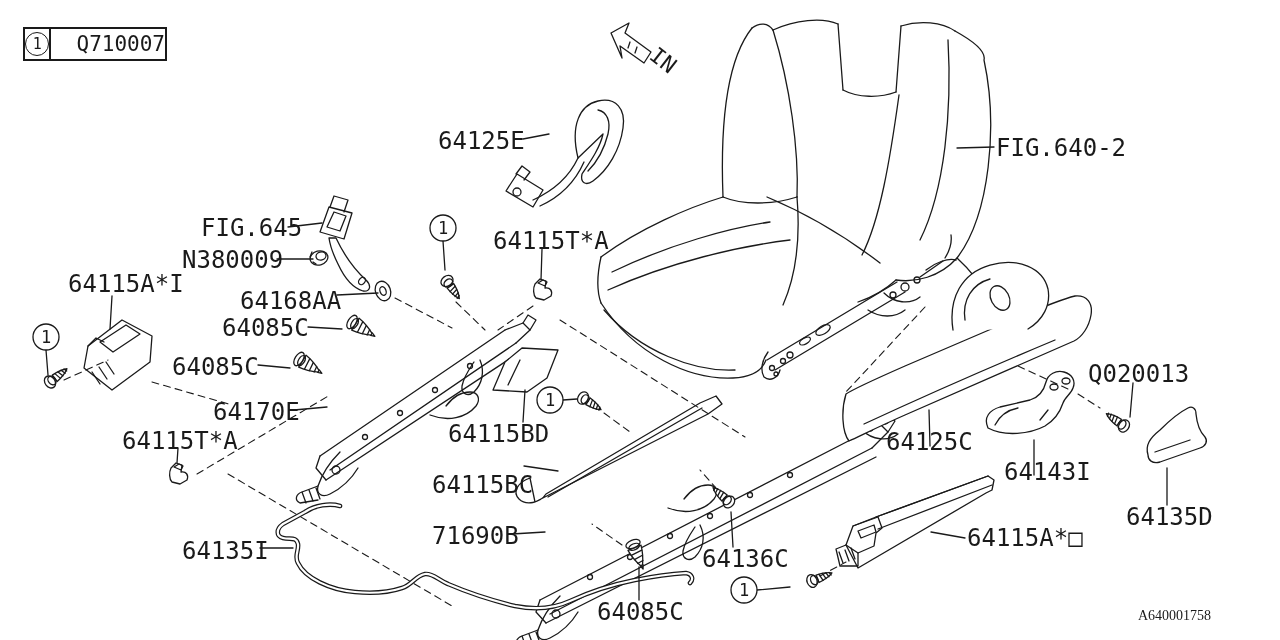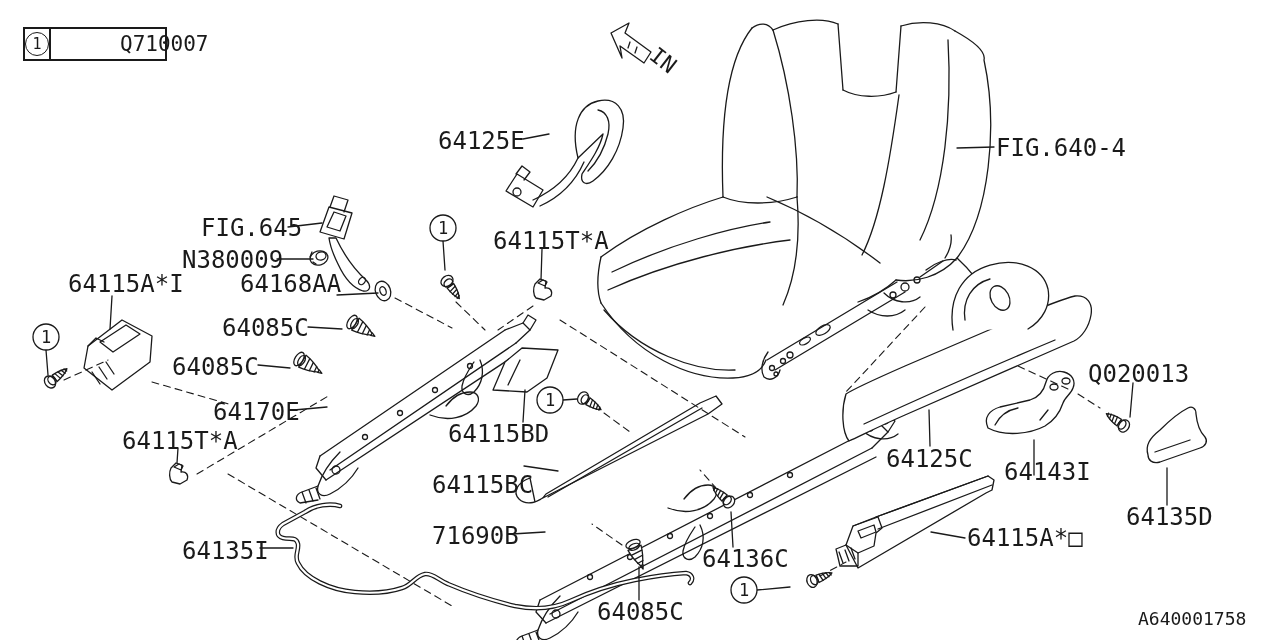--- a/index.html
+++ b/index.html
@@ -12,22 +12,22 @@
   .art .dash{stroke-dasharray:7 5;stroke-width:1.1;}
   .art .wire-out{stroke-width:4.6;}
   .art .wire-in{stroke:#ffffff;stroke-width:2.2;}
   .art text{stroke:none;fill:#1a1a1a;font-family:"DejaVu Sans Mono", monospace;}
   .lbl{position:absolute;font-size:24px;line-height:1;white-space:nowrap;letter-spacing:0px;}
   .legend{position:absolute;left:23px;top:27px;width:140px;height:30px;border:2px solid #1a1a1a;
           display:flex;align-items:stretch;background:#fff;}
   .legend-cell1{width:36px;border-right:2px solid #1a1a1a;display:flex;align-items:center;justify-content:center;}
   .legend-circle{width:22px;height:22px;border:1.6px solid #1a1a1a;border-radius:50%;
           display:flex;align-items:center;justify-content:center;font-size:15px;}
-  .legend-code{display:flex;align-items:center;padding-left:25px;font-size:21px;margin-left:44px;}
-  .diagram-id{position:absolute;left:1138px;top:608px;font-size:18px;}
+  .legend-code{display:flex;align-items:center;padding-left:25px;font-size:21px;}
+  .diagram-id{position:absolute;left:1138px;top:608px;font-size:14px;font-family:Liberation Serif, serif;}
 </style>
 </head>
 <body>
 
 <div class="canvas">
 
   <svg class="art" width="1280" height="640" viewBox="0 0 1280 640">
 
     <g>
       <path class="solid" d="M611,33 L629,23 L625,33 L651,52 L644,63 L620,46 L622,58 Z"></path>
@@ -299,36 +299,36 @@
   </svg>
 
   <div class="legend">
     <div class="legend-cell1">
       <div class="legend-circle">1</div>
     </div>
     <div class="legend-code">Q710007</div>
   </div>
 
   <div class="lbl" style="left:438px;top:129px">64125E</div>
-  <div class="lbl" style="left:996px;top:136px">FIG.640-4</div>
+  <div class="lbl" style="left:996px;top:136px">FIG.640-2</div>
   <div class="lbl" style="left:201px;top:216px">FIG.645</div>
   <div class="lbl" style="left:182px;top:248px">N380009</div>
   <div class="lbl" style="left:68px;top:272px">64115A*I</div>
-  <div class="lbl" style="left:240px;top:272px">64168AA</div>
+  <div class="lbl" style="left:240px;top:289px">64168AA</div>
   <div class="lbl" style="left:222px;top:316px">64085C</div>
   <div class="lbl" style="left:172px;top:355px">64085C</div>
   <div class="lbl" style="left:213px;top:400px">64170E</div>
   <div class="lbl" style="left:493px;top:229px">64115T*A</div>
   <div class="lbl" style="left:122px;top:429px">64115T*A</div>
   <div class="lbl" style="left:448px;top:422px">64115BD</div>
   <div class="lbl" style="left:432px;top:473px">64115BC</div>
   <div class="lbl" style="left:182px;top:539px">64135I</div>
   <div class="lbl" style="left:432px;top:524px">71690B</div>
   <div class="lbl" style="left:702px;top:547px">64136C</div>
   <div class="lbl" style="left:597px;top:600px">64085C</div>
-  <div class="lbl" style="left:886px;top:447px">64125C</div>
+  <div class="lbl" style="left:886px;top:430px">64125C</div>
   <div class="lbl" style="left:1004px;top:460px">64143I</div>
   <div class="lbl" style="left:1088px;top:362px">Q020013</div>
   <div class="lbl" style="left:1126px;top:505px">64135D</div>
   <div class="lbl" style="left:967px;top:526px">64115A*□</div>
 
   <div class="diagram-id">A640001758</div>
 </div>
 
 </body></html>

